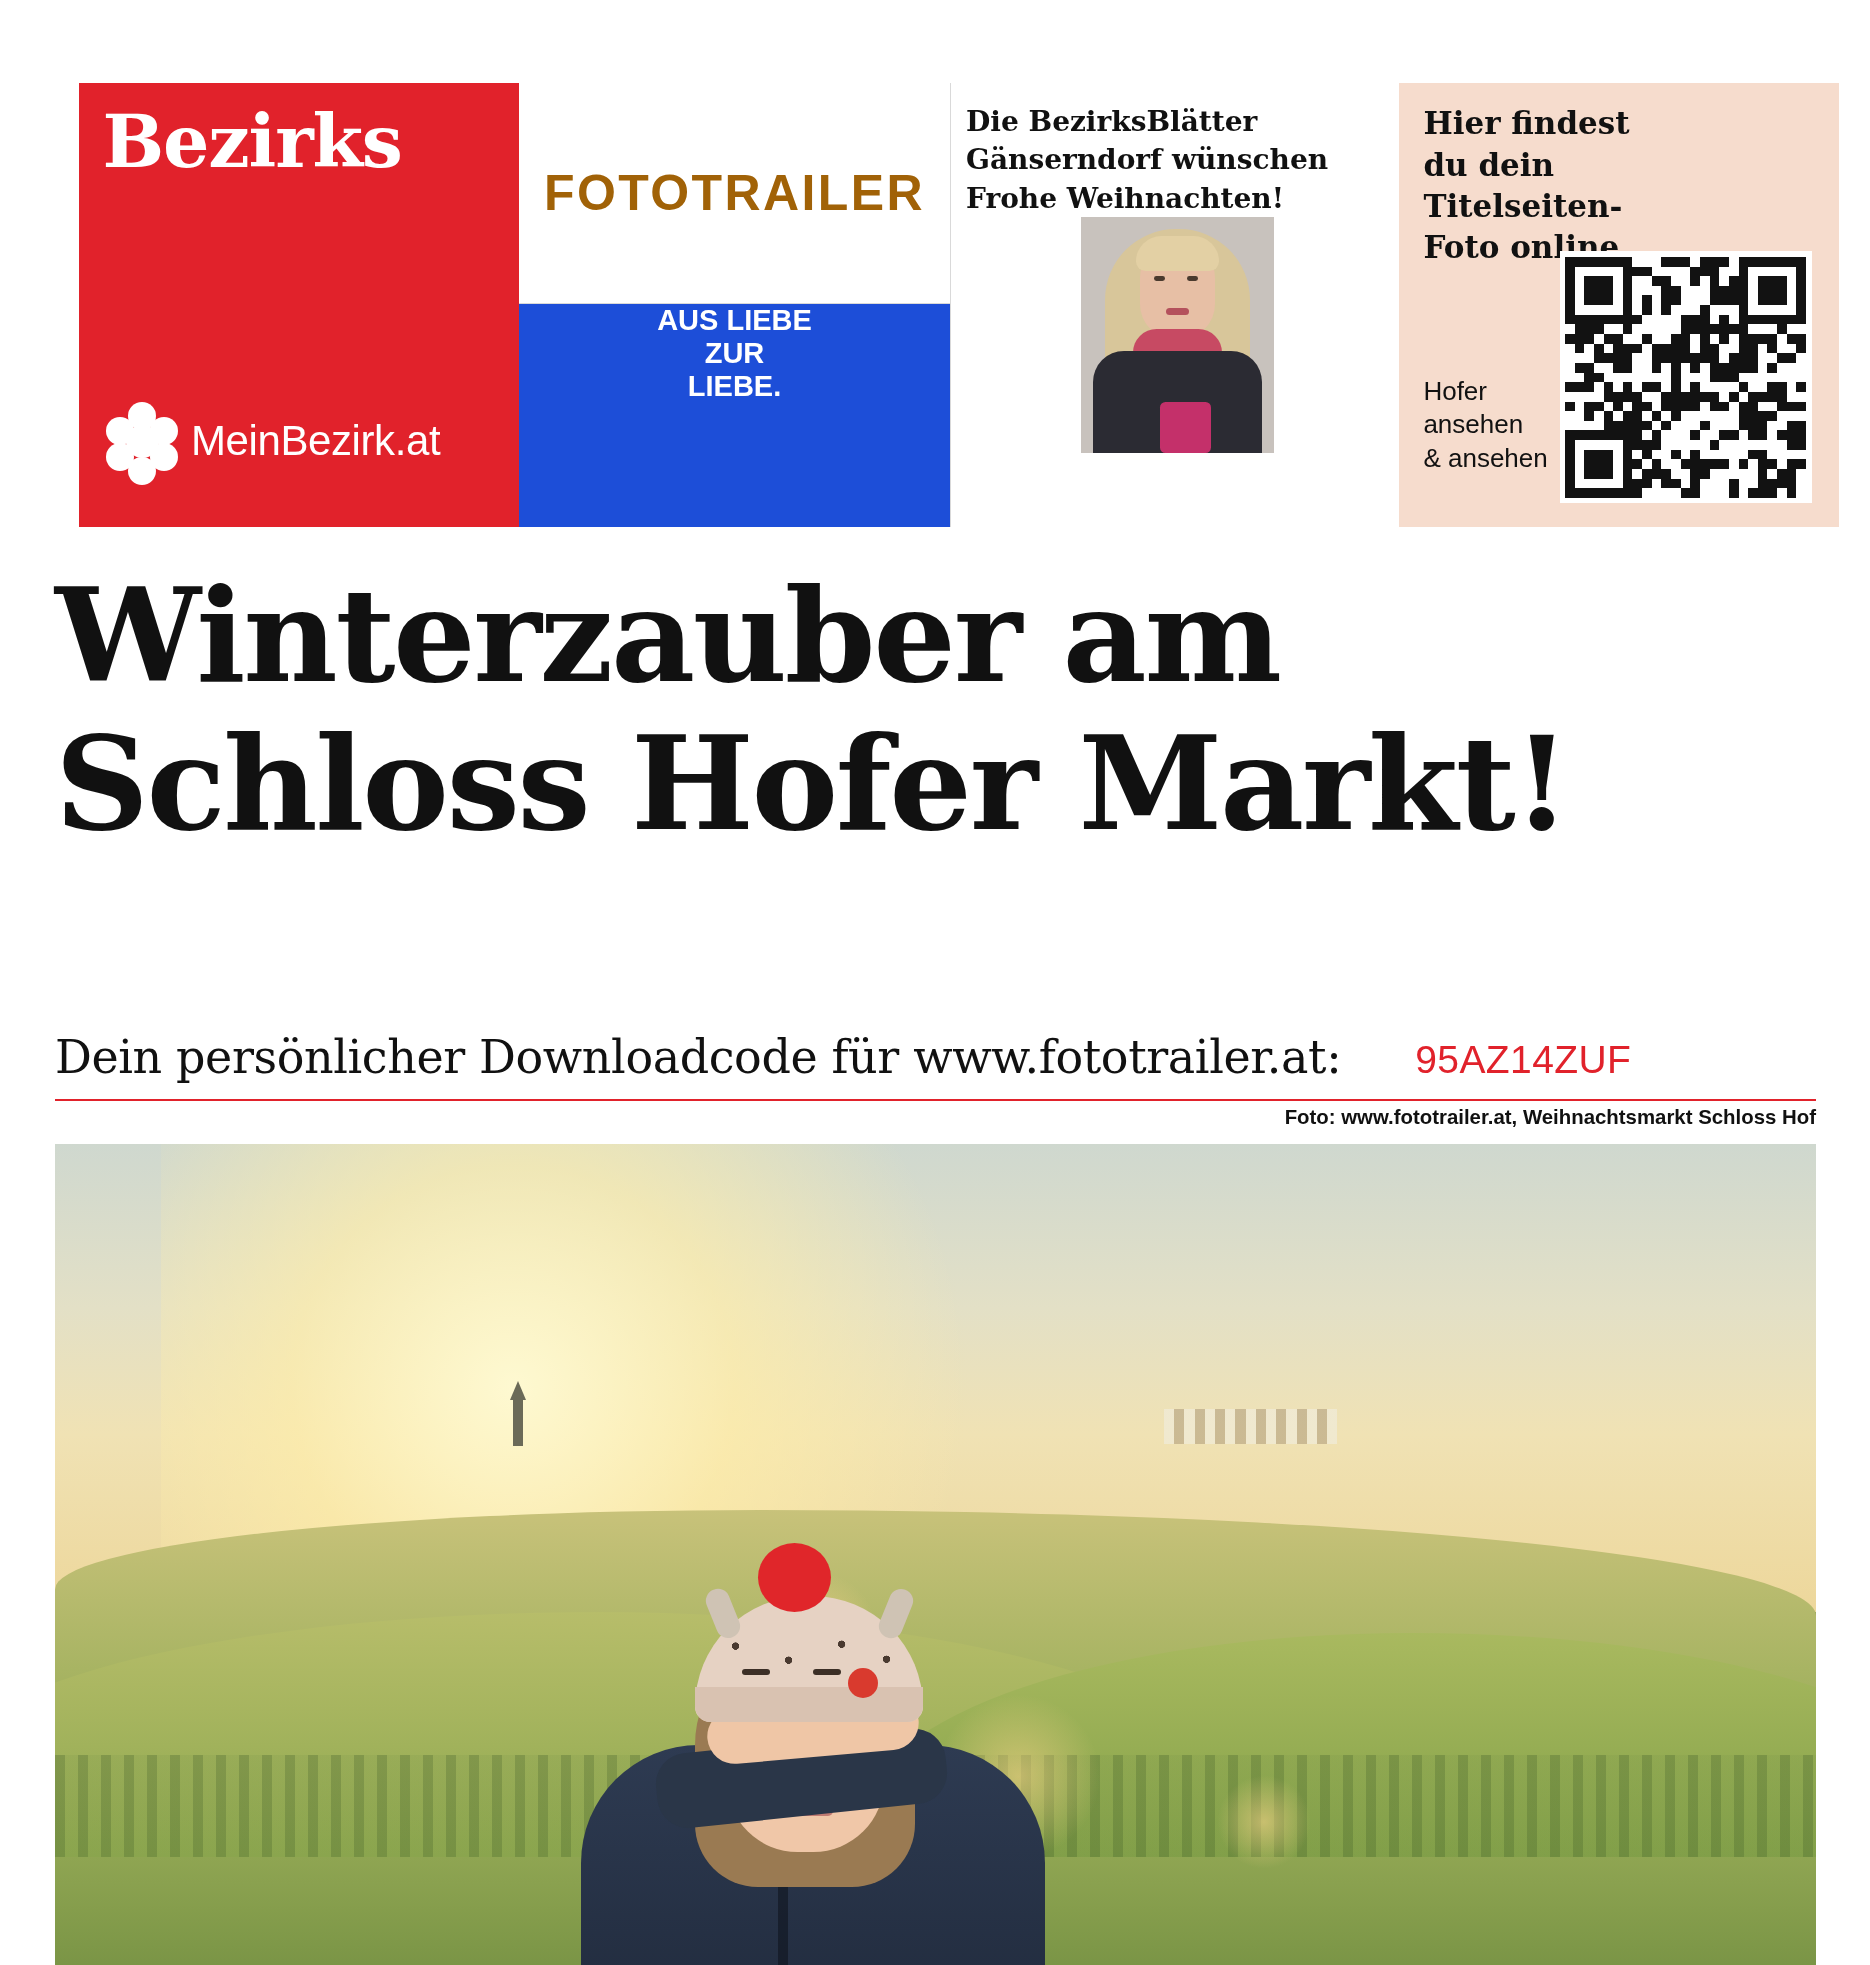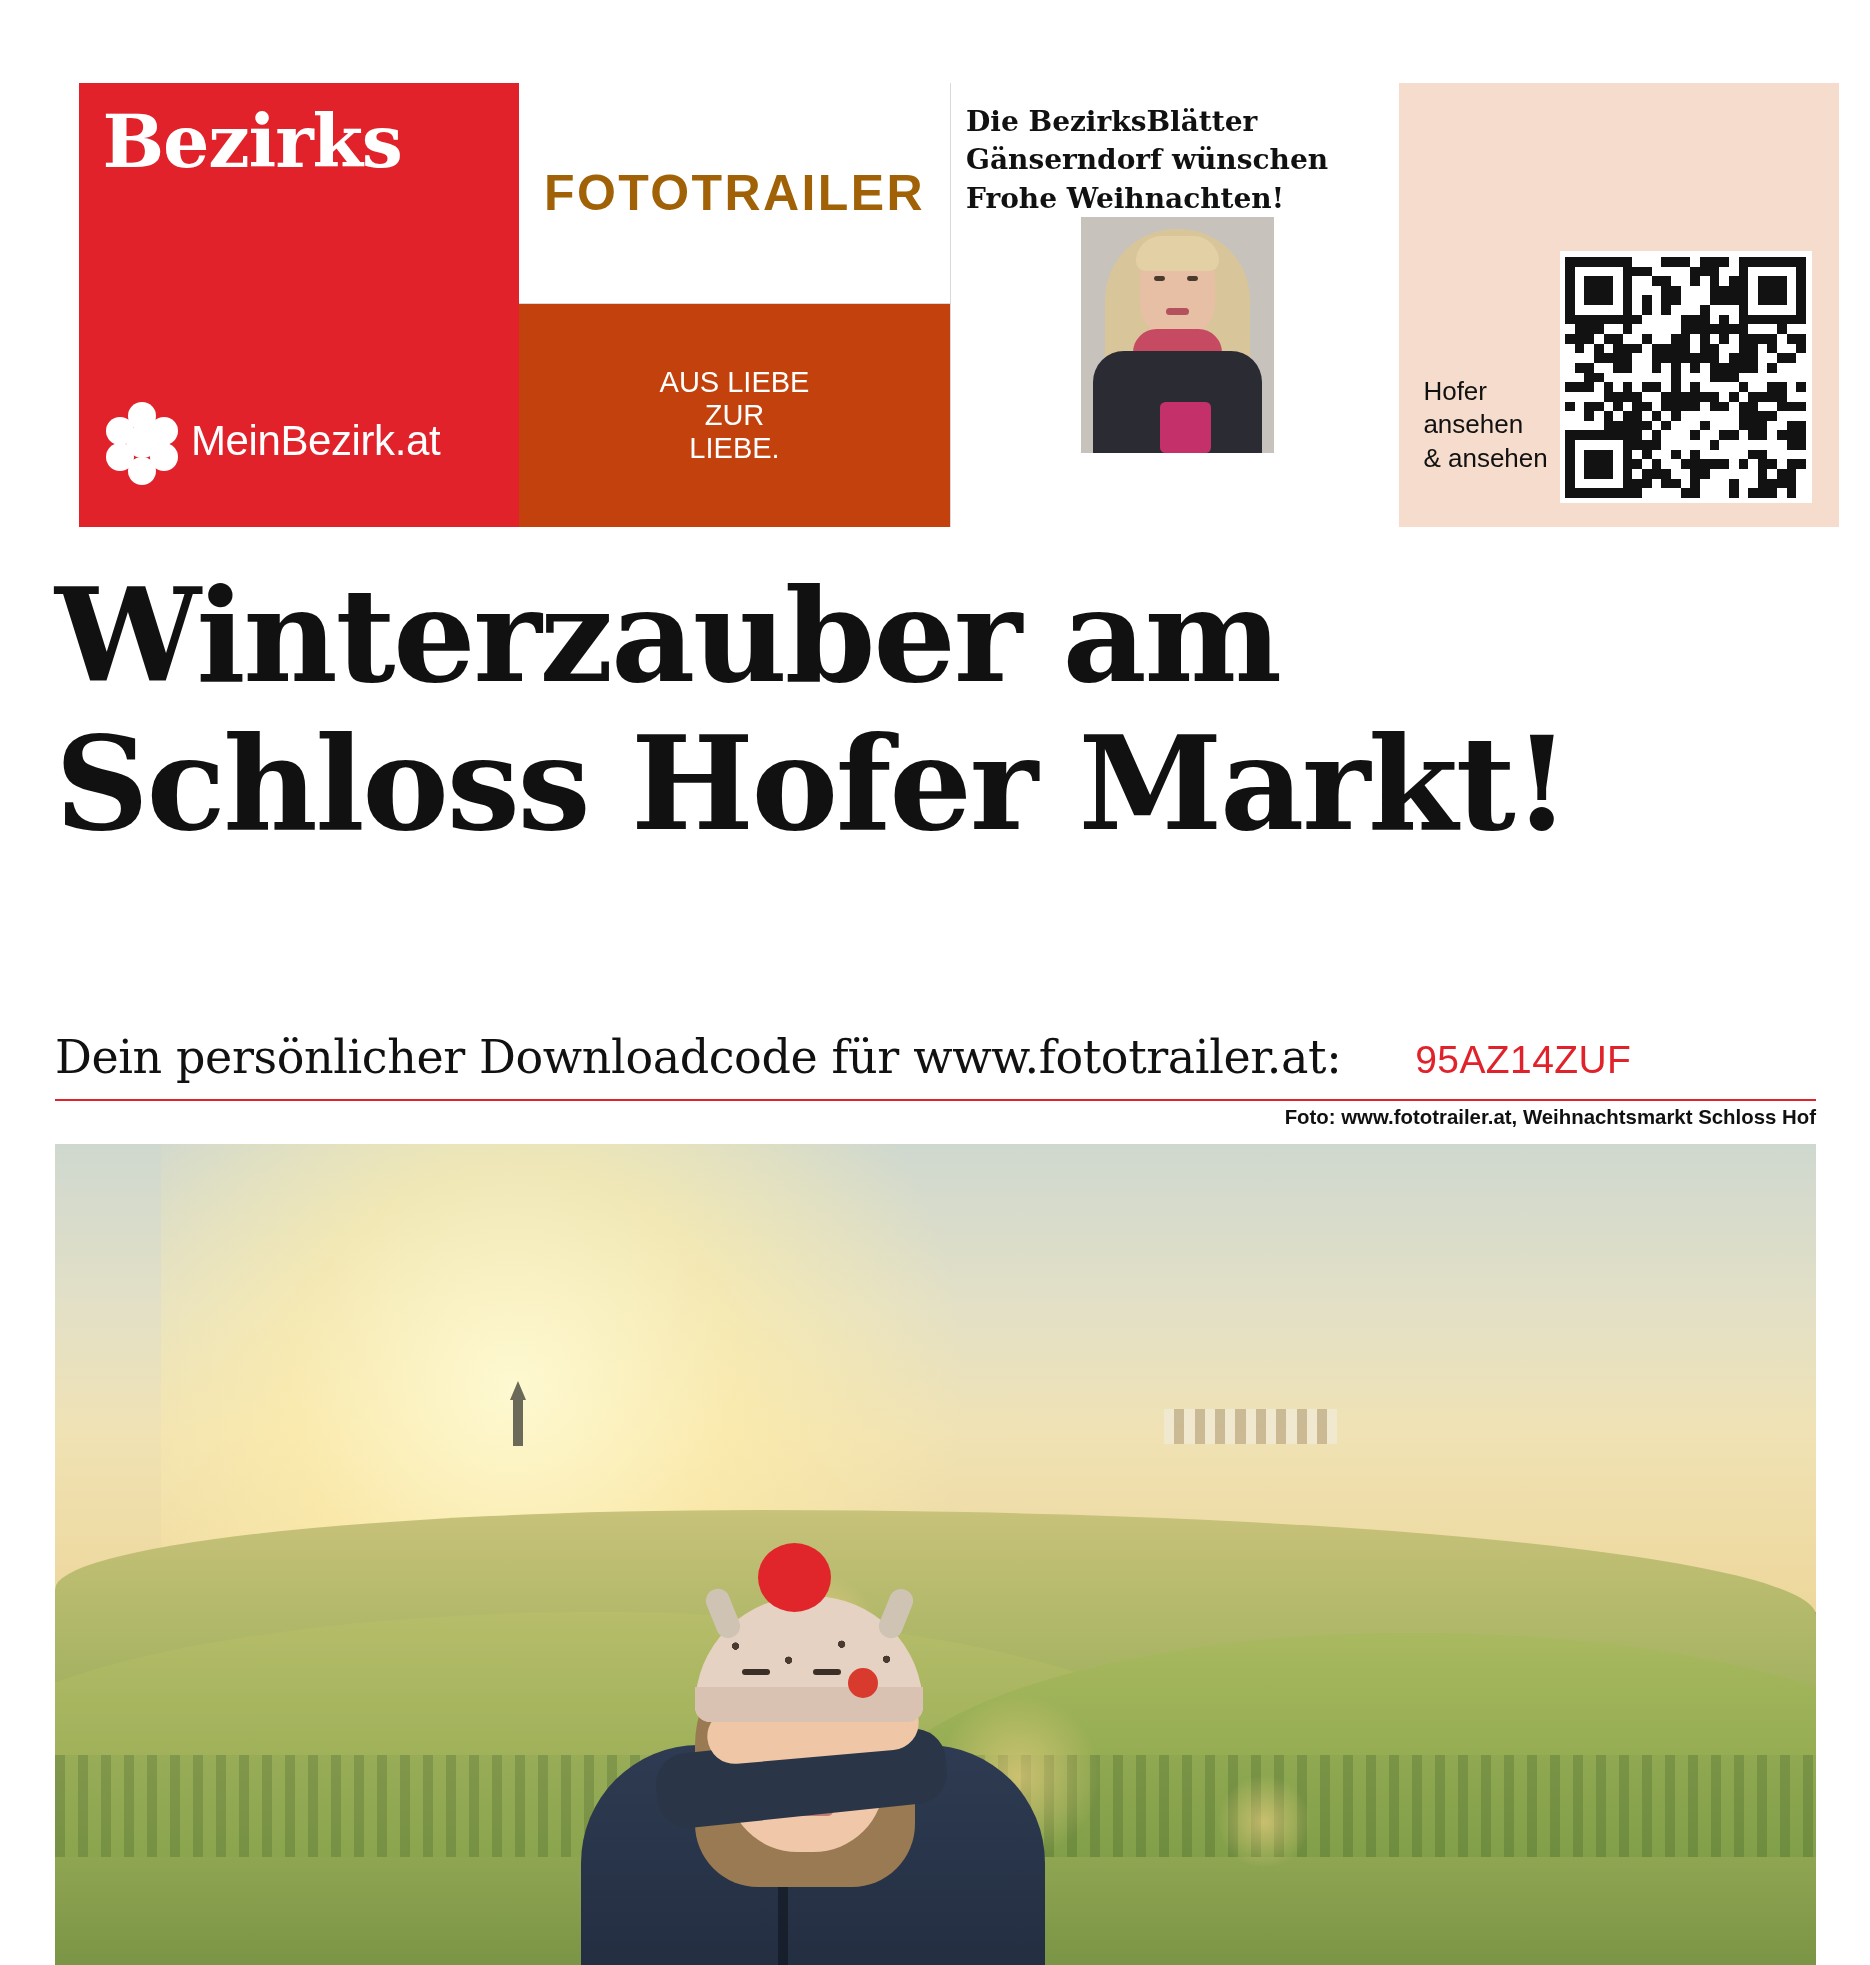--- a/index.html
+++ b/index.html
@@ -126,28 +126,27 @@
     padding: 15.7px 0 0 23px;
     box-sizing: border-box;
   }
   .mh-issue div {
     font-size: 26px;
     line-height: 1.32;
     color: #111111;
   }
   .mh-slogan {
     flex: 1 1 auto;
-    background: #c2410c;
+    background: #1d4ed8;
     color: #ffffff;
-    font-weight: normal;
+    font-weight: bold;
     font-size: 29px;
     line-height: 1.14;
     display: flex;
     flex-direction: column;
-    justify-content: center;
     align-items: center;
     text-align: center;
     letter-spacing: 0px;
   }
 
   .mh-greeting {
     width: 448px;
     background: #ffffff;
     position: relative;
     box-sizing: border-box;
@@ -598,20 +597,21 @@
         <span class="eye-l"></span>
         <span class="eye-r"></span>
         <span class="lips"></span>
         <span class="scarf"></span>
         <span class="coat"></span>
         <span class="bag"></span>
       </div>
     </div>
 
     <div class="mh-qr">
+      <div class="qr-head">Hier findest du dein Titelseiten-Foto online</div>
       <div class="qr-sub">
         <div>Hofer</div>
         <div>ansehen</div>
         <div>&amp; ansehen</div>
       </div>
       <div class="qr-code">
         <div class="qr-grid" id="qr-main">
             <i class="on"></i>
             <i class="on"></i>
             <i class="on"></i>

